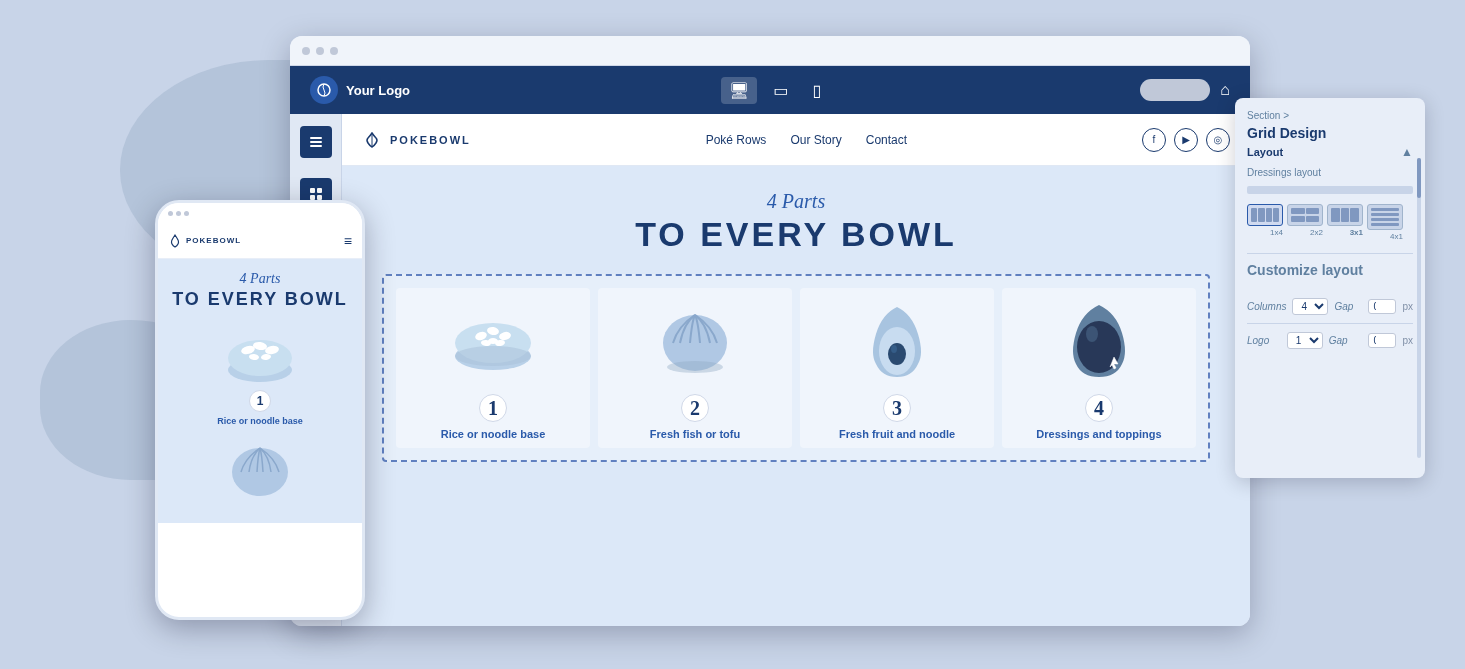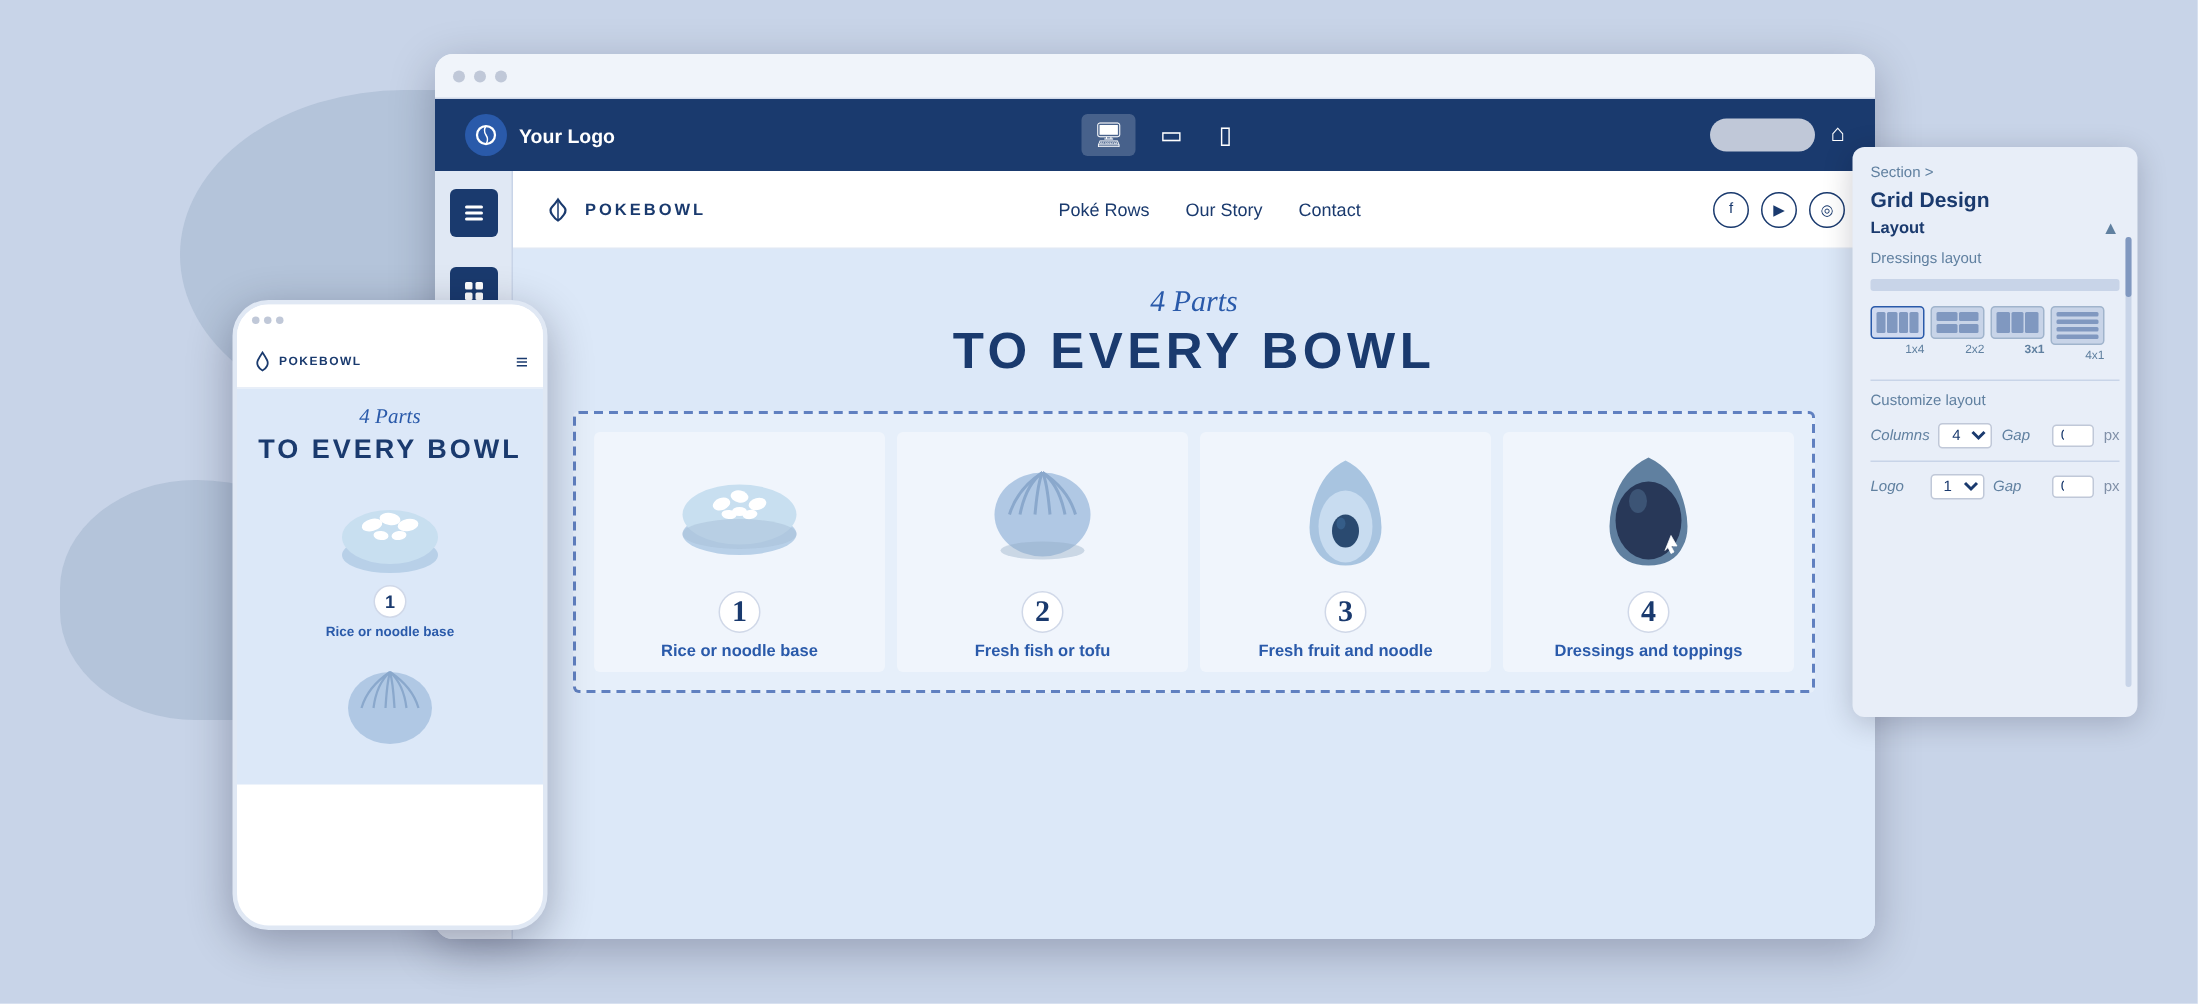--- a/index.html
+++ b/index.html
@@ -326,23 +326,24 @@
       border-radius: 1px;
       height: 8px;
     }
     .layout-label {
       font-size: 8px;
       color: #6080a0;
       text-align: right;
       margin-top: 2px;
     }
     .customize-label {
-      font-size: 10px;
+      font-size: 14px;
       color: #6080a0;
-      margin-bottom: 9px;
+      margin-bottom: 20px;
+      font-weight: bold;
     }
     .panel-row {
       display: flex;
       align-items: center;
       gap: 6px;
       margin-bottom: 6px;
     }
     .panel-field-label {
       font-size: 10px;
       color: #6080a0;

